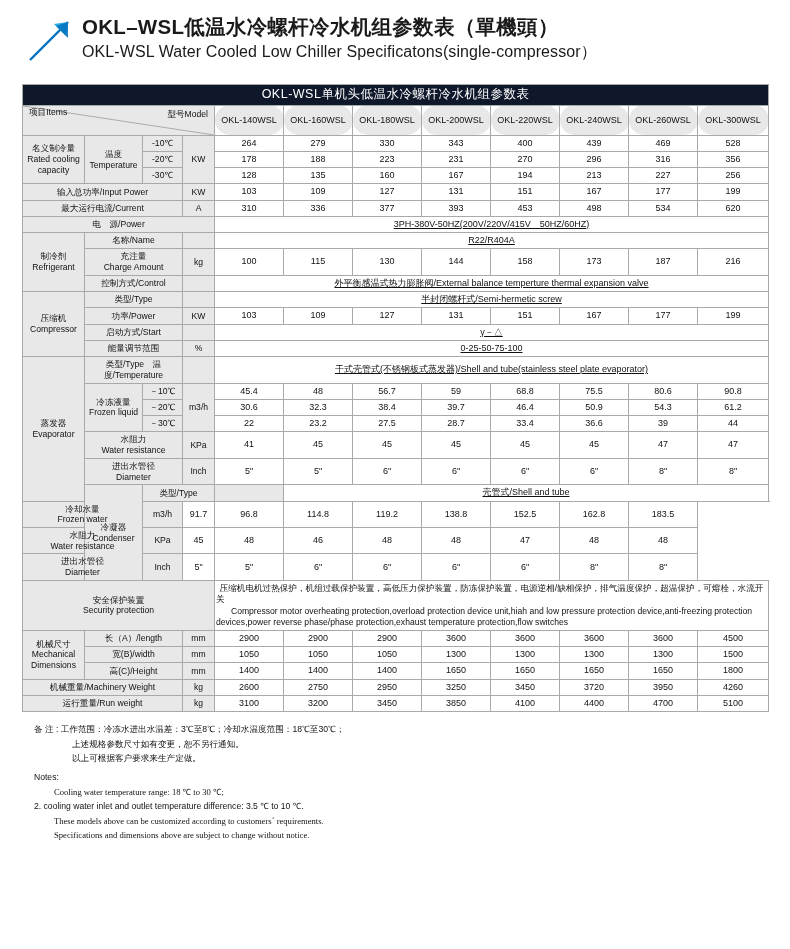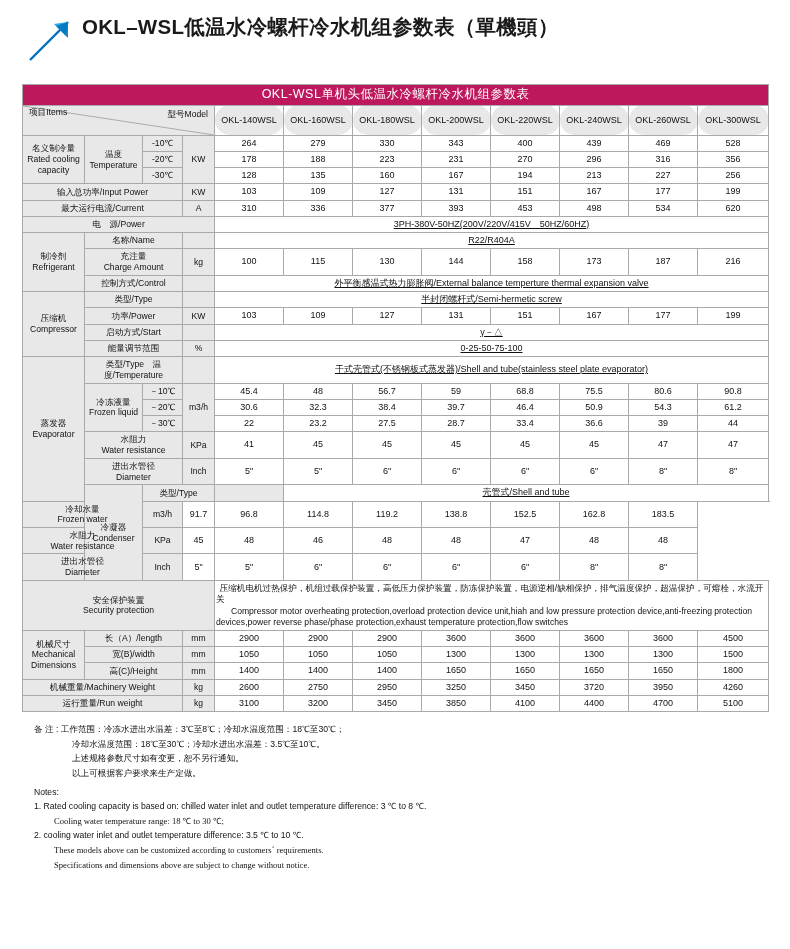--- a/index.html
+++ b/index.html
@@ -31,21 +31,21 @@
     width: 746px; border-collapse: collapse; table-layout: fixed;
     font-size: 9px; color: #111;
   }
   table.spec td, table.spec th {
     border: 1px solid #a9a9a9;
     text-align: center; vertical-align: middle;
     padding: 2px 1px; line-height: 1.25;
     font-weight: normal;
   }
   .banner td {
-    background: #be185d; color: #ffffff;
+    background: #0f172a; color: #ffffff;
     font-size: 12.5px; font-weight: bold;
     padding: 7px 0; letter-spacing: .5px; border: 1px solid #00a0e9;
   }
   .shade { background: #e8e8e8; }
   .lbl { font-size: 8.6px; }
   .lbl-2 { font-size: 8.6px; line-height: 1.3; }
   .hdr-model { position: relative; height: 30px; }
   .hdr-model .sl-a { position: absolute; left: 6px; bottom: 17px; font-size: 8.6px; }
   .hdr-model .sl-b { position: absolute; right: 6px; top: 3px; font-size: 8.6px; }
   .hdr-model .diag {
@@ -77,20 +77,21 @@
   <div class="header">
     <div class="logo-mark">
       <svg width="54" height="50" viewBox="0 0 54 50">
         <path d="M6 44 L44 6" stroke="#0071bc" stroke-width="2.4" fill="none"></path>
         <path d="M44 6 L30 8 L42 20 Z" fill="#29abe2"></path>
         <path d="M44 6 L44 22 L32 10 Z" fill="#0071bc" opacity="0.85"></path>
       </svg>
     </div>
     <div class="titles">
       <div class="title-cn">OKL–WSL低温水冷螺杆冷水机组参数表（單機頭）</div>
+      <div class="title-en">OKL-WSL Water Cooled Low Chiller Specificatons(single-compressor）</div>
     </div>
   </div>
 
   <div class="table-wrap">
     <table class="spec">
       <colgroup>
         <col style="width:62px">
           <col style="width:58px">
           <col style="width:40px">
           <col style="width:32px">
@@ -485,26 +486,24 @@
         <td>4400</td>
         <td>4700</td>
         <td>5100</td>
       </tr>
     </tbody>
       </table>
   </div>
 
   <div class="notes">
     <span class="ind">备 注 :  工作范围：冷冻水进出水温差：3℃至8℃；冷却水温度范围：18℃至30℃；</span>
-    <span class="ind pad1">冷却水温度范围：18℃至30℃；冷却水进出水温差：3.5℃至10℃。</span>
     <span class="ind pad1">上述规格参数尺寸如有变更，恕不另行通知。</span>
     <span class="ind pad1">以上可根据客户要求来生产定做。</span>
     <div class="notes-en">
       <span class="ind">Notes:</span>
-      <span class="ind">1. Rated cooling capacity is based on: chilled water inlet and outlet temperature  difference: 3 ℃ to 8 ℃.</span>
       <span class="ind pad3">Cooling water temperature range: 18 ℃ to 30 ℃;</span>
       <span class="ind">2. cooling water inlet and outlet temperature difference: 3.5 ℃ to 10 ℃.</span>
       <span class="ind pad3">These models above can be customized according to customers´  requirements.</span>
       <span class="ind pad3">Specifications and dimensions above are subject to change without notice.</span>
     </div>
   </div>
 
 </div>
 
 </body></html>

